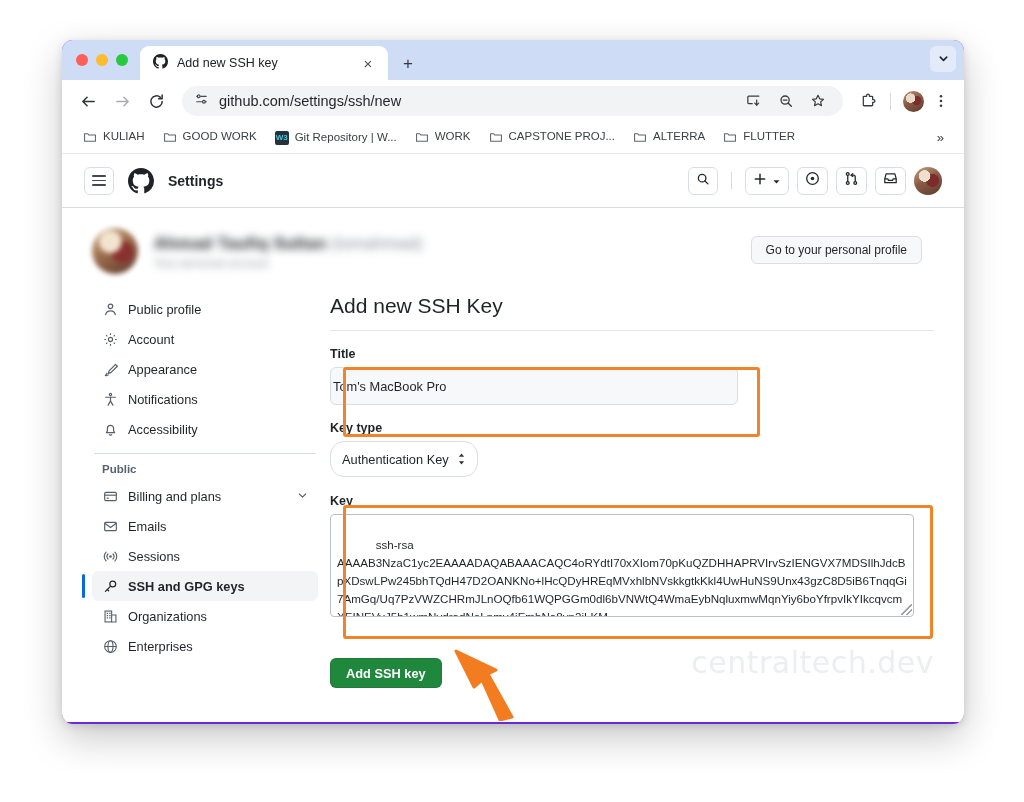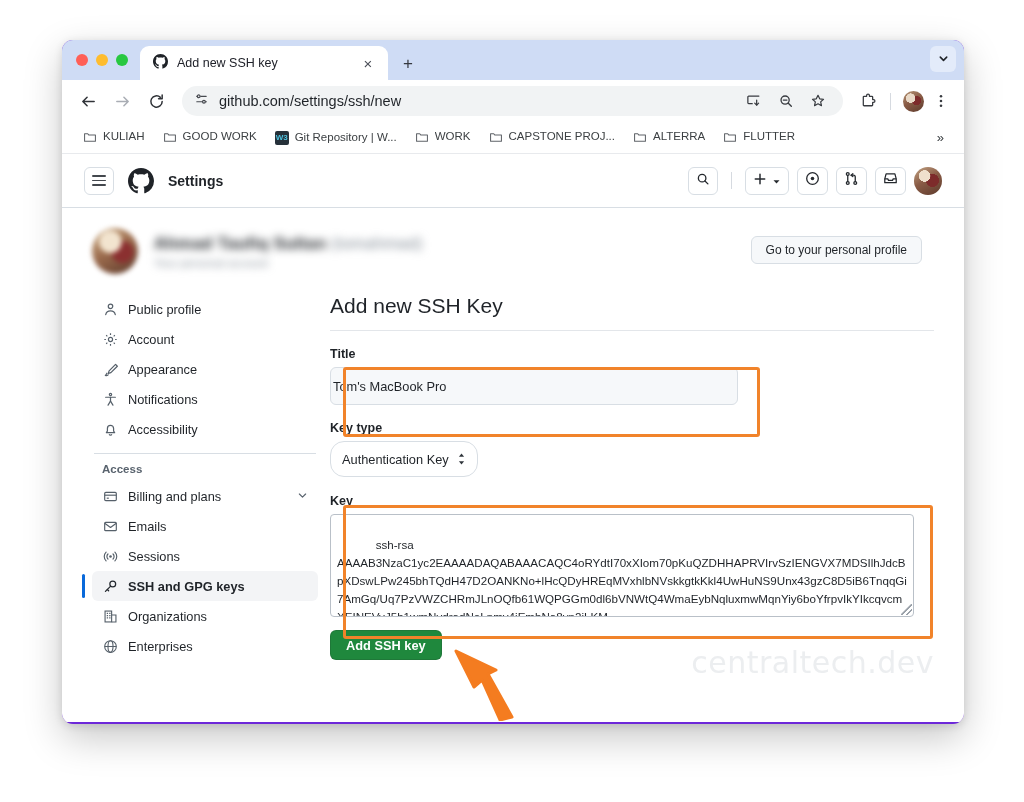--- a/index.html
+++ b/index.html
@@ -258,21 +258,21 @@
     background:
       linear-gradient(135deg, rgba(0,0,0,0) 45%, #9aa1a9 46%, #9aa1a9 55%, rgba(0,0,0,0) 56%),
       linear-gradient(135deg, rgba(0,0,0,0) 70%, #9aa1a9 71%, #9aa1a9 80%, rgba(0,0,0,0) 81%);
   }
   .submit-btn {
     display: inline-flex; align-items: center; justify-content: center;
     height: 30px; padding: 0 15px;
     background: #1f883d;
     border: 1px solid rgba(31,35,40,.15);
     border-radius: 6px;
-    color: #fff; font-size: 12.8px; font-weight: bold;
+    color: #fff; font-size: 12.8px; font-weight: bold; margin-top: 28px;
   }
 
   
   .annot-box {
     position: absolute;
     border: 3px solid #f1832a;
     border-radius: 3px;
     pointer-events: none;
   }
   #annot-title { left: 343px; top: 367px; width: 417px; height: 70px; }
@@ -592,21 +592,21 @@
             <span class="side-icon">
               <svg width="15" height="15" viewBox="0 0 16 16" fill="none" stroke="#56606a" stroke-width="1.3" stroke-linejoin="round">
                   <path d="M3.6 11.4h8.8L11.3 9.6V6.8a3.3 3.3 0 0 0-6.6 0v2.8z"></path>
                   <path d="M6.6 13a1.5 1.5 0 0 0 2.8 0"></path>
                 </svg>
             </span>
             <span class="label">Accessibility</span>
           </div>
 
           <div class="side-sep"></div>
-          <div class="side-group-title">Access</div>
+          <div class="side-group-title">Public</div>
 
           <div class="side-item">
             <span class="side-icon">
               <svg width="15" height="15" viewBox="0 0 16 16" fill="none" stroke="#56606a" stroke-width="1.25">
                   <rect x="1.8" y="3.6" width="12.4" height="8.8" rx="1.2"></rect>
                   <path d="M1.8 6.6h12.4"></path>
                   <path d="M4 9.8h2.2"></path>
                 </svg>
             </span>
             <span class="label">Billing and plans</span>

